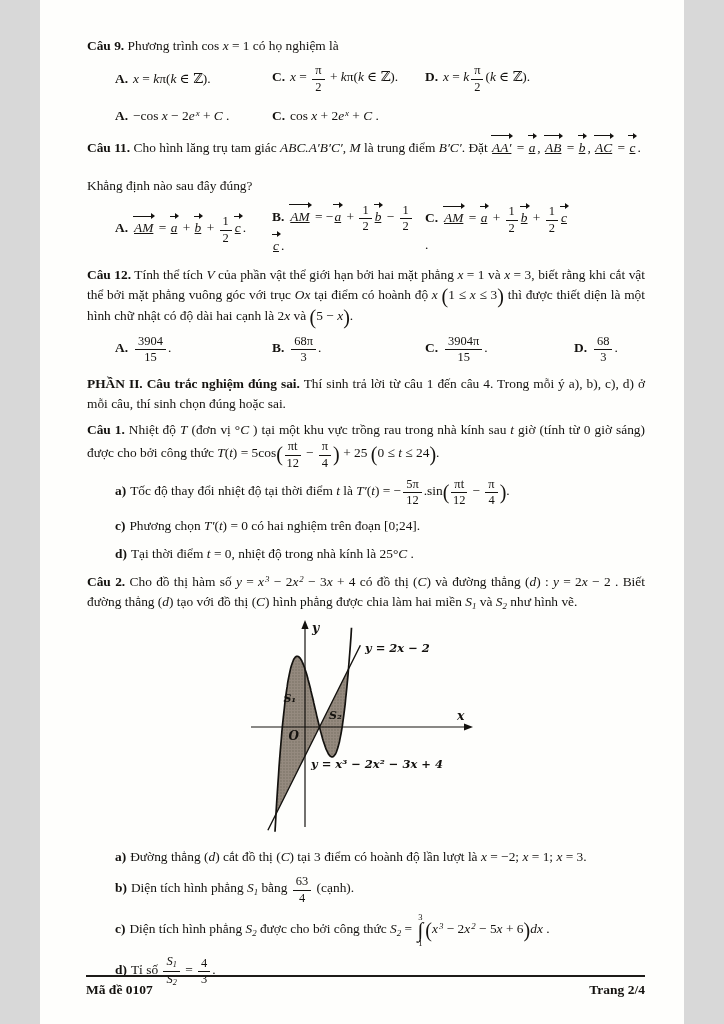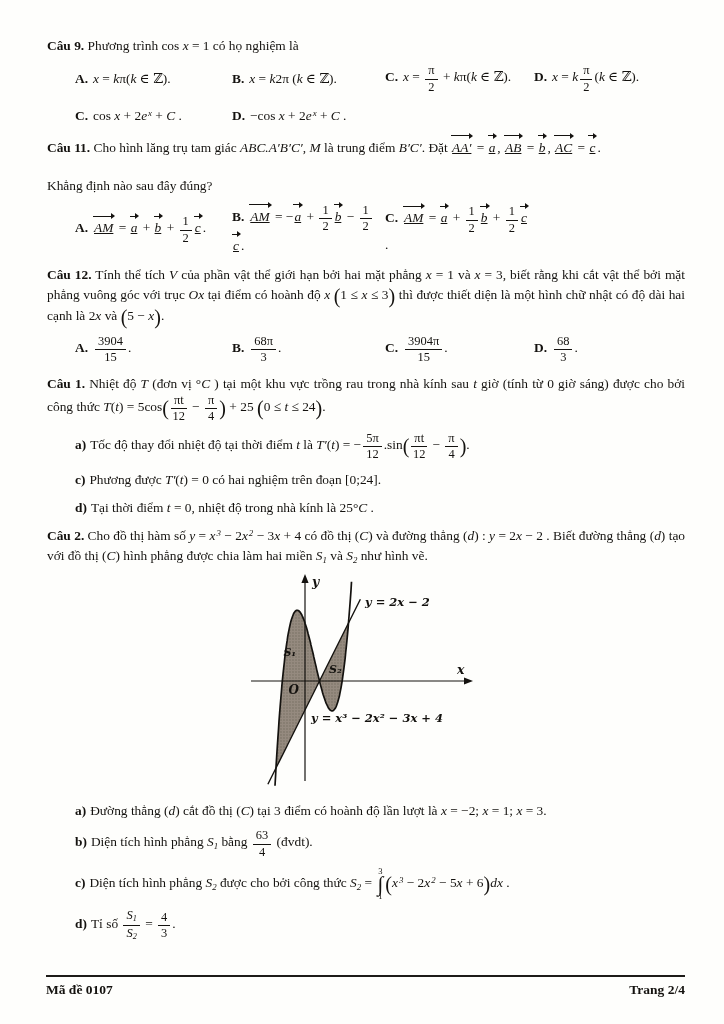--- a/index.html
+++ b/index.html
@@ -1,17 +1,17 @@
 <!DOCTYPE html>
 <html><head>
 <meta charset="utf-8">
 <style>
   html,body{margin:0;padding:0;background:#d8d8d8;}
   .page{
-    width:724px;height:1024px;box-sizing:border-box;
+    width:644px;height:1024px;box-sizing:border-box;
     margin:0 auto;background:#fefefc;position:relative;
     padding:30px 39px 16px 47px;overflow:hidden;
     font-family:"Liberation Serif","DejaVu Serif",serif;
     font-size:13.4px;line-height:1.5;color:#14120f;
   }
   .stem{text-align:justify;margin:6px 0 2px;}
   .bd{font-weight:700;}
   .it{font-style:italic;}
   .rm{font-style:normal;}
   .sup{font-size:.66em;vertical-align:.5em;font-style:italic;margin-left:1px;}
@@ -40,51 +40,51 @@
   }
 </style>
 </head>
 <body>
 
 <div class="page">
 
   <p class="stem"><span class="bd">Câu 9.</span><span class="rm"> Phương trình cos </span><span class="it">x</span><span class="rm"> = 1 có họ nghiệm là</span></p>
   <div class="opts">
       <div class="opt"><span class="ok">A.</span><span><span class="it">x</span><span class="rm"> = </span><span class="it">k</span><span class="rm">π(</span><span class="it">k</span><span class="rm"> ∈ ℤ).</span></span></div>
-      <div class="opt"><span class="ok">B.</span><span><span class="it">x</span><span class="rm"> = </span><span class="it">k</span><span class="rm">2π (</span><span class="it">k</span><span class="rm"> ∈ ℤ).</span></span></div>
       <div class="opt"><span class="ok">C.</span><span><span class="it">x</span><span class="rm"> = </span><span class="frac"><span class="fn">π</span><span class="fd">2</span></span><span class="rm"> + </span><span class="it">k</span><span class="rm">π(</span><span class="it">k</span><span class="rm"> ∈ ℤ).</span></span></div>
       <div class="opt"><span class="ok">D.</span><span><span class="it">x</span><span class="rm"> = </span><span class="it">k</span><span class="frac"><span class="fn">π</span><span class="fd">2</span></span><span class="rm">(</span><span class="it">k</span><span class="rm"> ∈ ℤ).</span></span></div>
     </div>
 
   <div class="opts">
+      <div class="opt"><span class="ok">A.</span><span><span class="rm">−cos </span><span class="it">x</span><span class="rm"> − 2</span><span class="it">e</span><span class="sup">x</span><span class="rm"> + </span><span class="it">C</span><span class="rm"> .</span></span></div>
       <div class="opt"><span class="ok">C.</span><span><span class="rm">cos </span><span class="it">x</span><span class="rm"> + 2</span><span class="it">e</span><span class="sup">x</span><span class="rm"> + </span><span class="it">C</span><span class="rm"> .</span></span></div>
-      <div class="opt"><span class="ok">D.</span><span><span class="rm">−cos </span><span class="it">x</span><span class="rm"> + 2</span><span class="it">e</span><span class="sup">x</span><span class="rm"> + </span><span class="it">C</span><span class="rm"> .</span></span></div>
     </div>
 
   <p class="stem" style="margin-bottom:0"><span class="bd">Câu 11.</span><span class="rm"> Cho hình lăng trụ tam giác </span><span class="it">ABC.A′B′C′</span><span class="rm">, </span><span class="it">M</span><span class="rm"> là trung điểm </span><span class="it">B′C′</span><span class="rm">. Đặt </span><span class="vec">AA′</span><span class="rm"> = </span><span class="vec">a</span><span class="rm">, </span><span class="vec">AB</span><span class="rm"> = </span><span class="vec">b</span><span class="rm">, </span><span class="vec">AC</span><span class="rm"> = </span><span class="vec">c</span><span class="rm">.</span></p>
   <p class="stem" style="margin-top:18px"><span class="rm">Khẳng định nào sau đây đúng?</span></p>
   <div class="opts">
       <div class="opt"><span class="ok">A.</span><span><span class="vec">AM</span><span class="rm"> = </span><span class="vec">a</span><span class="rm"> + </span><span class="vec">b</span><span class="rm"> + </span><span class="frac"><span class="fn">1</span><span class="fd">2</span></span><span class="vec">c</span><span class="rm">.</span></span></div>
       <div class="opt"><span class="ok">B.</span><span><span class="vec">AM</span><span class="rm"> = −</span><span class="vec">a</span><span class="rm"> + </span><span class="frac"><span class="fn">1</span><span class="fd">2</span></span><span class="vec">b</span><span class="rm"> − </span><span class="frac"><span class="fn">1</span><span class="fd">2</span></span><span class="vec">c</span><span class="rm">.</span></span></div>
       <div class="opt"><span class="ok">C.</span><span><span class="vec">AM</span><span class="rm"> = </span><span class="vec">a</span><span class="rm"> + </span><span class="frac"><span class="fn">1</span><span class="fd">2</span></span><span class="vec">b</span><span class="rm"> + </span><span class="frac"><span class="fn">1</span><span class="fd">2</span></span><span class="vec">c</span><span class="rm">.</span></span></div>
     </div>
 
   <p class="stem"><span class="bd">Câu 12.</span><span class="rm"> Tính thể tích </span><span class="it">V</span><span class="rm"> của phần vật thể giới hạn bởi hai mặt phẳng </span><span class="it">x</span><span class="rm"> = 1 và </span><span class="it">x</span><span class="rm"> = 3, biết rằng khi cắt vật thể bởi mặt phẳng vuông góc với trục </span><span class="it">Ox</span><span class="rm"> tại điểm có hoành độ </span><span class="it">x</span><span class="rm"> </span><span class="bigp">(</span><span class="rm">1 ≤ </span><span class="it">x</span><span class="rm"> ≤ 3</span><span class="bigp">)</span><span class="rm"> thì được thiết diện là một hình chữ nhật có độ dài hai cạnh là 2</span><span class="it">x</span><span class="rm"> và </span><span class="bigp">(</span><span class="rm">5 − </span><span class="it">x</span><span class="bigp">)</span><span class="rm">.</span></p>
   <div class="opts">
       <div class="opt"><span class="ok">A.</span><span><span class="frac"><span class="fn">3904</span><span class="fd">15</span></span><span class="rm">.</span></span></div>
       <div class="opt"><span class="ok">B.</span><span><span class="frac"><span class="fn">68π</span><span class="fd">3</span></span><span class="rm">.</span></span></div>
       <div class="opt"><span class="ok">C.</span><span><span class="frac"><span class="fn">3904π</span><span class="fd">15</span></span><span class="rm">.</span></span></div>
       <div class="opt"><span class="ok">D.</span><span><span class="frac"><span class="fn">68</span><span class="fd">3</span></span><span class="rm">.</span></span></div>
     </div>
 
+  <p class="stem"><span class="bd">PHẦN II. Câu trắc nghiệm đúng sai.</span><span class="rm"> Thí sinh trả lời từ câu 1 đến câu 4. Trong mỗi ý a), b), c), d) ở mỗi câu, thí sinh chọn đúng hoặc sai.</span></p>
 
   <p class="stem"><span class="bd">Câu 1.</span><span class="rm"> Nhiệt độ </span><span class="it">T</span><span class="rm"> (đơn vị °</span><span class="it">C</span><span class="rm"> ) tại một khu vực trồng rau trong nhà kính sau </span><span class="it">t</span><span class="rm"> giờ (tính từ 0 giờ sáng) được cho bởi công thức </span><span class="it">T</span><span class="rm">(</span><span class="it">t</span><span class="rm">) = 5cos</span><span class="bigp">(</span><span class="frac"><span class="fn">πt</span><span class="fd">12</span></span><span class="rm"> − </span><span class="frac"><span class="fn">π</span><span class="fd">4</span></span><span class="bigp">)</span><span class="rm"> + 25 </span><span class="bigp">(</span><span class="rm">0 ≤ </span><span class="it">t</span><span class="rm"> ≤ 24</span><span class="bigp">)</span><span class="rm">.</span></p>
   <div class="items">
       <div class="item"><span class="ik">a)</span><span><span class="rm">Tốc độ thay đổi nhiệt độ tại thời điểm </span><span class="it">t</span><span class="rm"> là </span><span class="it">T′</span><span class="rm">(</span><span class="it">t</span><span class="rm">) = −</span><span class="frac"><span class="fn">5π</span><span class="fd">12</span></span><span class="rm">.sin</span><span class="bigp">(</span><span class="frac"><span class="fn">πt</span><span class="fd">12</span></span><span class="rm"> − </span><span class="frac"><span class="fn">π</span><span class="fd">4</span></span><span class="bigp">)</span><span class="rm">.</span></span></div>
-      <div class="item"><span class="ik">c)</span><span><span class="rm">Phương được </span><span class="it">T′</span><span class="rm">(</span><span class="it">t</span><span class="rm">) = 0 có hai nghiệm trên đoạn [0;24].</span></span></div>
+      <div class="item"><span class="ik">c)</span><span><span class="rm">Phương chọn </span><span class="it">T′</span><span class="rm">(</span><span class="it">t</span><span class="rm">) = 0 có hai nghiệm trên đoạn [0;24].</span></span></div>
       <div class="item"><span class="ik">d)</span><span><span class="rm">Tại thời điểm </span><span class="it">t</span><span class="rm"> = 0, nhiệt độ trong nhà kính là 25°</span><span class="it">C</span><span class="rm"> .</span></span></div>
     </div>
 
   <p class="stem"><span class="bd">Câu 2.</span><span class="rm"> Cho đồ thị hàm số </span><span class="it">y</span><span class="rm"> = </span><span class="it">x</span><span class="sup">3</span><span class="rm"> − 2</span><span class="it">x</span><span class="sup">2</span><span class="rm"> − 3</span><span class="it">x</span><span class="rm"> + 4 có đồ thị (</span><span class="it">C</span><span class="rm">) và đường thẳng (</span><span class="it">d</span><span class="rm">) : </span><span class="it">y</span><span class="rm"> = 2</span><span class="it">x</span><span class="rm"> − 2 . Biết đường thẳng (</span><span class="it">d</span><span class="rm">) tạo với đồ thị (</span><span class="it">C</span><span class="rm">) hình phẳng được chia làm hai miền </span><span class="it">S</span><span class="subs">1</span><span class="rm"> và </span><span class="it">S</span><span class="subs">2</span><span class="rm"> như hình vẽ.</span></p>
 
   <div class="figwrap">
     <svg width="242" height="218" viewBox="0 0 242 218" xmlns="http://www.w3.org/2000/svg">
         <defs>
           <pattern id="stip" patternUnits="userSpaceOnUse" width="3" height="3">
             <rect width="3" height="3" fill="#8f8478"></rect>
@@ -104,21 +104,21 @@
         <text x="58" y="125" font-size="12" font-family="&quot;DejaVu Serif&quot;,serif" font-style="italic" font-weight="700" fill="#14120f" text-anchor="end">O</text>
         <text x="48.775" y="86.625" font-size="11" font-family="&quot;DejaVu Serif&quot;,serif" font-style="italic" font-weight="700" fill="#14120f" text-anchor="middle">S₁</text>
         <text x="94.45" y="104.025" font-size="11" font-family="&quot;DejaVu Serif&quot;,serif" font-style="italic" font-weight="700" fill="#14120f" text-anchor="middle">S₂</text>
         <text x="124" y="37" font-size="11.5" font-family="&quot;DejaVu Serif&quot;,serif" font-style="italic" font-weight="700" fill="#14120f">y = 2x − 2</text>
         <text x="70" y="153" font-size="11.5" font-family="&quot;DejaVu Serif&quot;,serif" font-style="italic" font-weight="700" fill="#14120f">y = x³ − 2x² − 3x + 4</text>
       </svg>
   </div>
 
   <div class="items">
       <div class="item"><span class="ik">a)</span><span><span class="rm">Đường thẳng (</span><span class="it">d</span><span class="rm">) cắt đồ thị (</span><span class="it">C</span><span class="rm">) tại 3 điểm có hoành độ lần lượt là </span><span class="it">x</span><span class="rm"> = −2; </span><span class="it">x</span><span class="rm"> = 1; </span><span class="it">x</span><span class="rm"> = 3.</span></span></div>
-      <div class="item"><span class="ik">b)</span><span><span class="rm">Diện tích hình phẳng </span><span class="it">S</span><span class="subs">1</span><span class="rm"> bằng </span><span class="frac"><span class="fn">63</span><span class="fd">4</span></span><span class="rm"> (đvdt).</span></span></div>
+      <div class="item"><span class="ik">b)</span><span><span class="rm">Diện tích hình phẳng </span><span class="it">S</span><span class="subs">1</span><span class="rm"> bằng </span><span class="frac"><span class="fn">63</span><span class="fd">4</span></span><span class="rm"> (cạnh).</span></span></div>
       <div class="item"><span class="ik">c)</span><span><span class="rm">Diện tích hình phẳng </span><span class="it">S</span><span class="subs">2</span><span class="rm"> được cho bởi công thức </span><span class="it">S</span><span class="subs">2</span><span class="rm"> = </span><span class="intg">
             <span class="ib">3</span>
             <span class="is">∫</span>
             <span class="ib">1</span>
           </span><span class="bigp">(</span><span class="it">x</span><span class="sup">3</span><span class="rm"> − 2</span><span class="it">x</span><span class="sup">2</span><span class="rm"> − 5</span><span class="it">x</span><span class="rm"> + 6</span><span class="bigp">)</span><span class="it">dx</span><span class="rm"> .</span></span></div>
       <div class="item"><span class="ik">d)</span><span><span class="rm">Tỉ số </span><span class="frac"><span class="fn"><span class="it">S</span><span class="subs">1</span></span><span class="fd"><span class="it">S</span><span class="subs">2</span></span></span><span class="rm"> = </span><span class="frac"><span class="fn">4</span><span class="fd">3</span></span><span class="rm">.</span></span></div>
     </div>
 
   <div class="footer">
     <span>Mã đề 0107</span>

